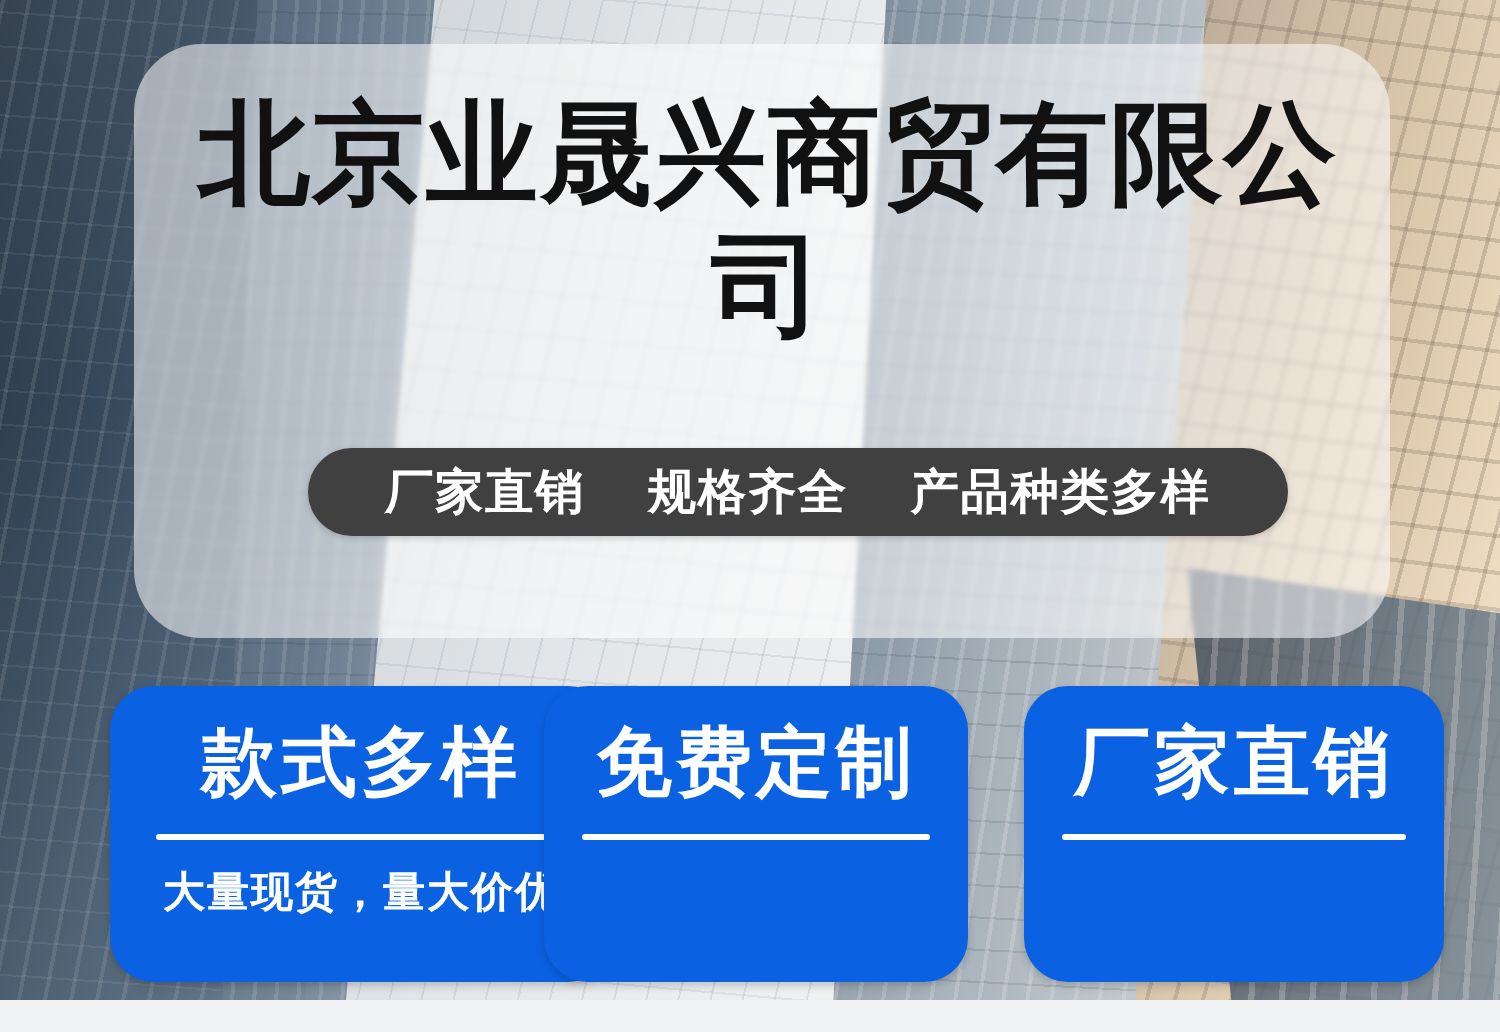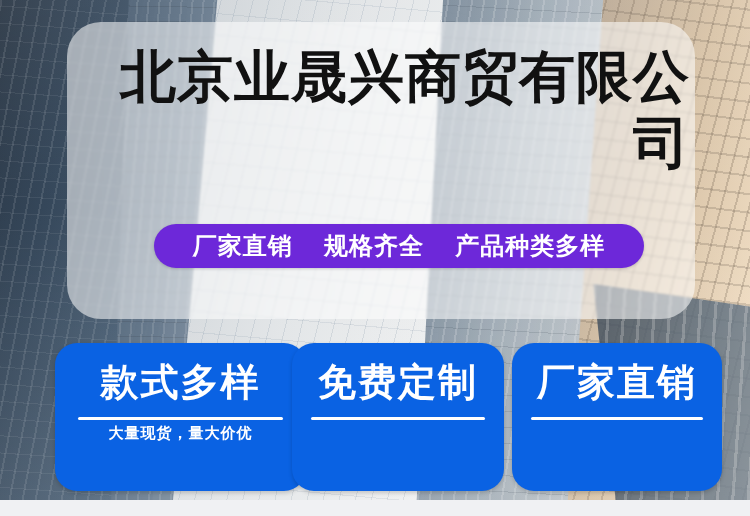--- a/index.html
+++ b/index.html
@@ -69,61 +69,61 @@
   .glass{
     position:absolute;left:67px;top:22px;width:628px;height:297px;
     border-radius:34px;
     background:rgba(255,255,255,.55);
     backdrop-filter:blur(1px);
   }
 
   
   .headline{
     position:absolute;left:78px;top:44px;width:612px;
-    text-align:right;
+    text-align:center;
     font-size:56px;line-height:66px;font-weight:700;color:#111111;
     letter-spacing:1px;
     font-family:"Liberation Sans","DejaVu Sans",sans-serif;
   }
 
   
   .pill{
     position:absolute;left:154px;top:224px;width:490px;height:44px;
-    border-radius:22px;background:#6d28d9;
+    border-radius:22px;background:#404040;
     display:flex;align-items:center;justify-content:center;
     box-shadow:0 1px 3px rgba(0,0,0,.18);
   }
   .pill-text{
     color:#ffffff;font-size:24px;font-weight:700;letter-spacing:1px;
     white-space:nowrap;
   }
   .pill-text .gap{display:inline-block;width:16px;}
 
   
   .cards{position:absolute;left:0;top:343px;width:750px;height:148px;}
   .card{
     position:absolute;top:0;height:148px;
     background:#0a62e3;border-radius:22px;
     box-shadow:0 2px 4px rgba(0,0,0,.18);
     display:flex;flex-direction:column;align-items:center;
   }
   .card.c1{left:55px;width:251px;}
-  .card.c2{left:292px;width:212px;}
+  .card.c2{left:272px;width:212px;}
   .card.c3{left:512px;width:210px;}
   .card-title{
     margin-top:16px;
     font-size:38px;font-weight:700;color:#ffffff;line-height:46px;
     letter-spacing:2px;white-space:nowrap;
   }
   .card-rule{
     width:82%;height:3px;background:#ffffff;margin-top:12px;border-radius:2px;
   }
   .card-sub{
-    margin-top:0;
-    font-size:15px;font-weight:700;color:#ffffff;line-height:26px;
+    margin-top:14px;
+    font-size:21px;font-weight:700;color:#ffffff;line-height:26px;
     letter-spacing:1px;white-space:nowrap;
   }
 
   
   .footer-strip{
     position:absolute;left:0;bottom:0;width:750px;height:16px;
     background:#f0f1f3;
   }
 </style>
 </head>

